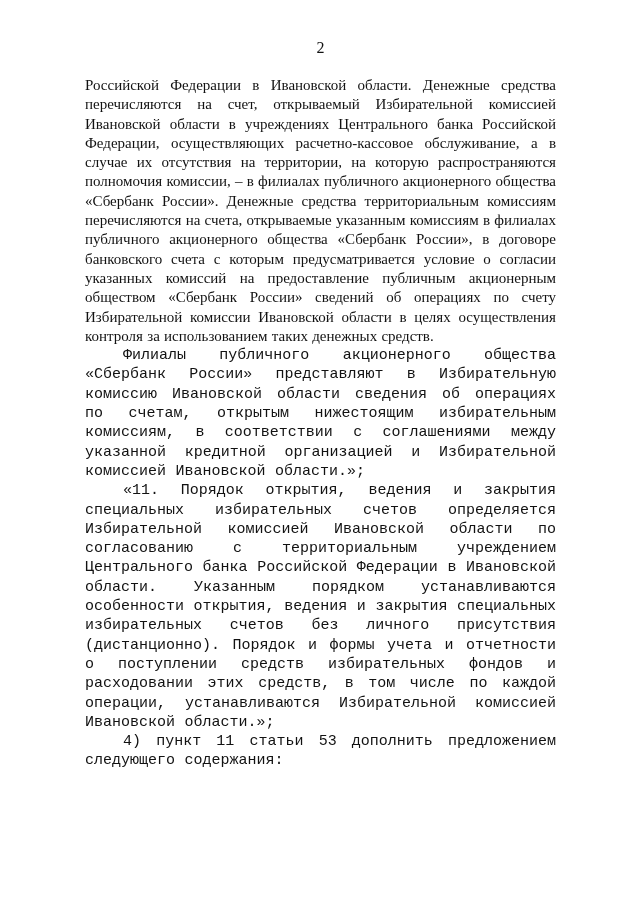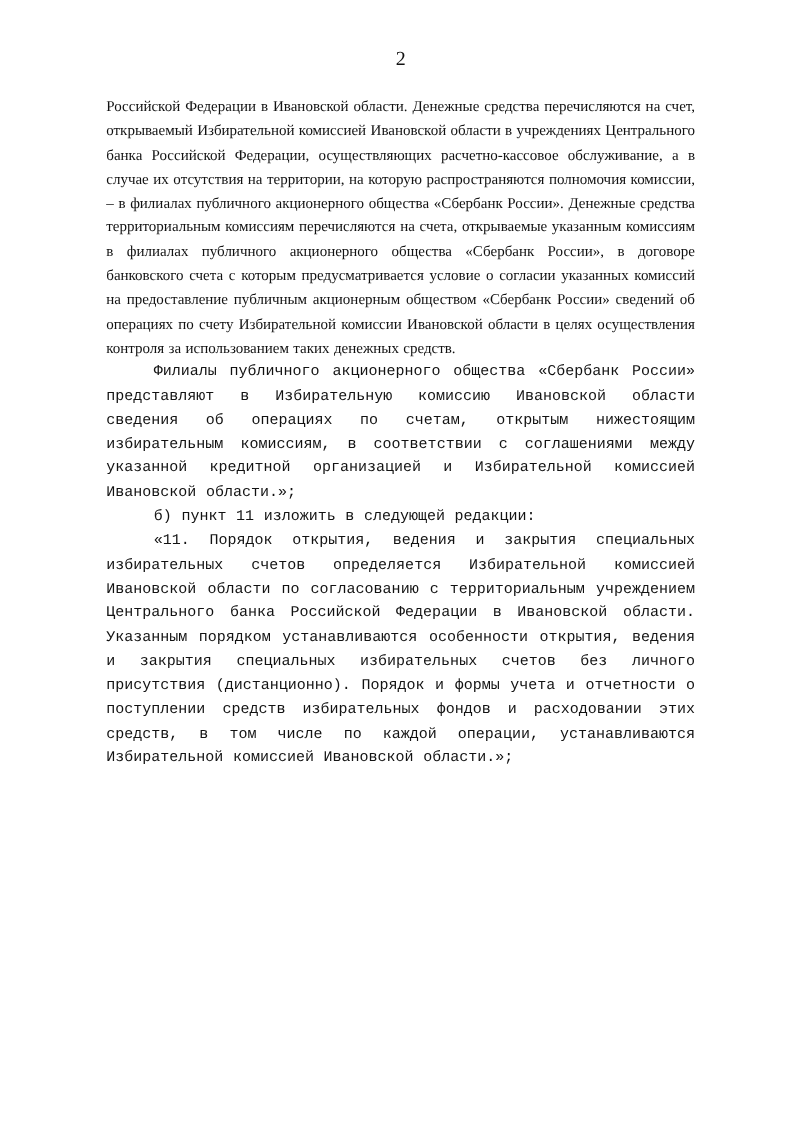--- a/index.html
+++ b/index.html
@@ -24,21 +24,21 @@
     width: 471px;
   }
   .page-number {
     text-align: center;
     font-size: 16px;
     line-height: 19px;
     margin: 0 0 19px 0;
   }
   p.para {
     margin: 0;
-    font-size: 12px;
+    font-size: 15px;
     line-height: 19.3px;
     text-align: justify;
     text-align-last: left;
     word-spacing: 0.5px;
   }
   p.indent {
     text-indent: 38px;
     font-family: Liberation Mono, monospace;
   }
 </style>
@@ -49,20 +49,20 @@
   <div class="content">
 
     <div class="page-number">2</div>
 
     <p class="para">Российской Федерации в Ивановской области. Денежные средства перечисляются на счет, открываемый Избирательной комиссией Ивановской области в учреждениях Центрального банка Российской Федерации, осуществляющих расчетно-кассовое обслуживание, а в случае их отсутствия на территории, на которую распространяются полномочия комиссии, – в филиалах публичного акционерного общества «Сбербанк России». Денежные средства территориальным комиссиям перечисляются на счета, открываемые указанным комиссиям в филиалах публичного акционерного общества «Сбербанк России», в договоре банковского счета с которым предусматривается условие о согласии указанных комиссий на предоставление публичным акционерным обществом «Сбербанк России» сведений об операциях по счету Избирательной комиссии Ивановской области в целях осуществления контроля за использованием таких денежных средств.</p>
 
     <p class="para indent">Филиалы публичного акционерного общества «Сбербанк России» представляют в Избирательную комиссию Ивановской области сведения об операциях по счетам, открытым нижестоящим избирательным комиссиям, в соответствии с соглашениями между указанной кредитной организацией и Избирательной комиссией Ивановской области.»;</p>
 
 
 
-    <p class="para indent">б) пункт 11 изложить в следующей редакции:</p>
 
     <p class="para indent">«11. Порядок открытия, ведения и закрытия специальных избирательных счетов определяется Избирательной комиссией Ивановской области по согласованию с территориальным учреждением Центрального банка Российской Федерации в Ивановской области. Указанным порядком устанавливаются особенности открытия, ведения и закрытия специальных избирательных счетов без личного присутствия (дистанционно). Порядок и формы учета и отчетности о поступлении средств избирательных фондов и расходовании этих средств, в том числе по каждой операции, устанавливаются Избирательной комиссией Ивановской области.»;</p>
 
+    <p class="para indent">4) пункт 11 статьи 53 дополнить предложением следующего содержания:</p>
 
 
   </div>
 </div>
 
 </body></html>

